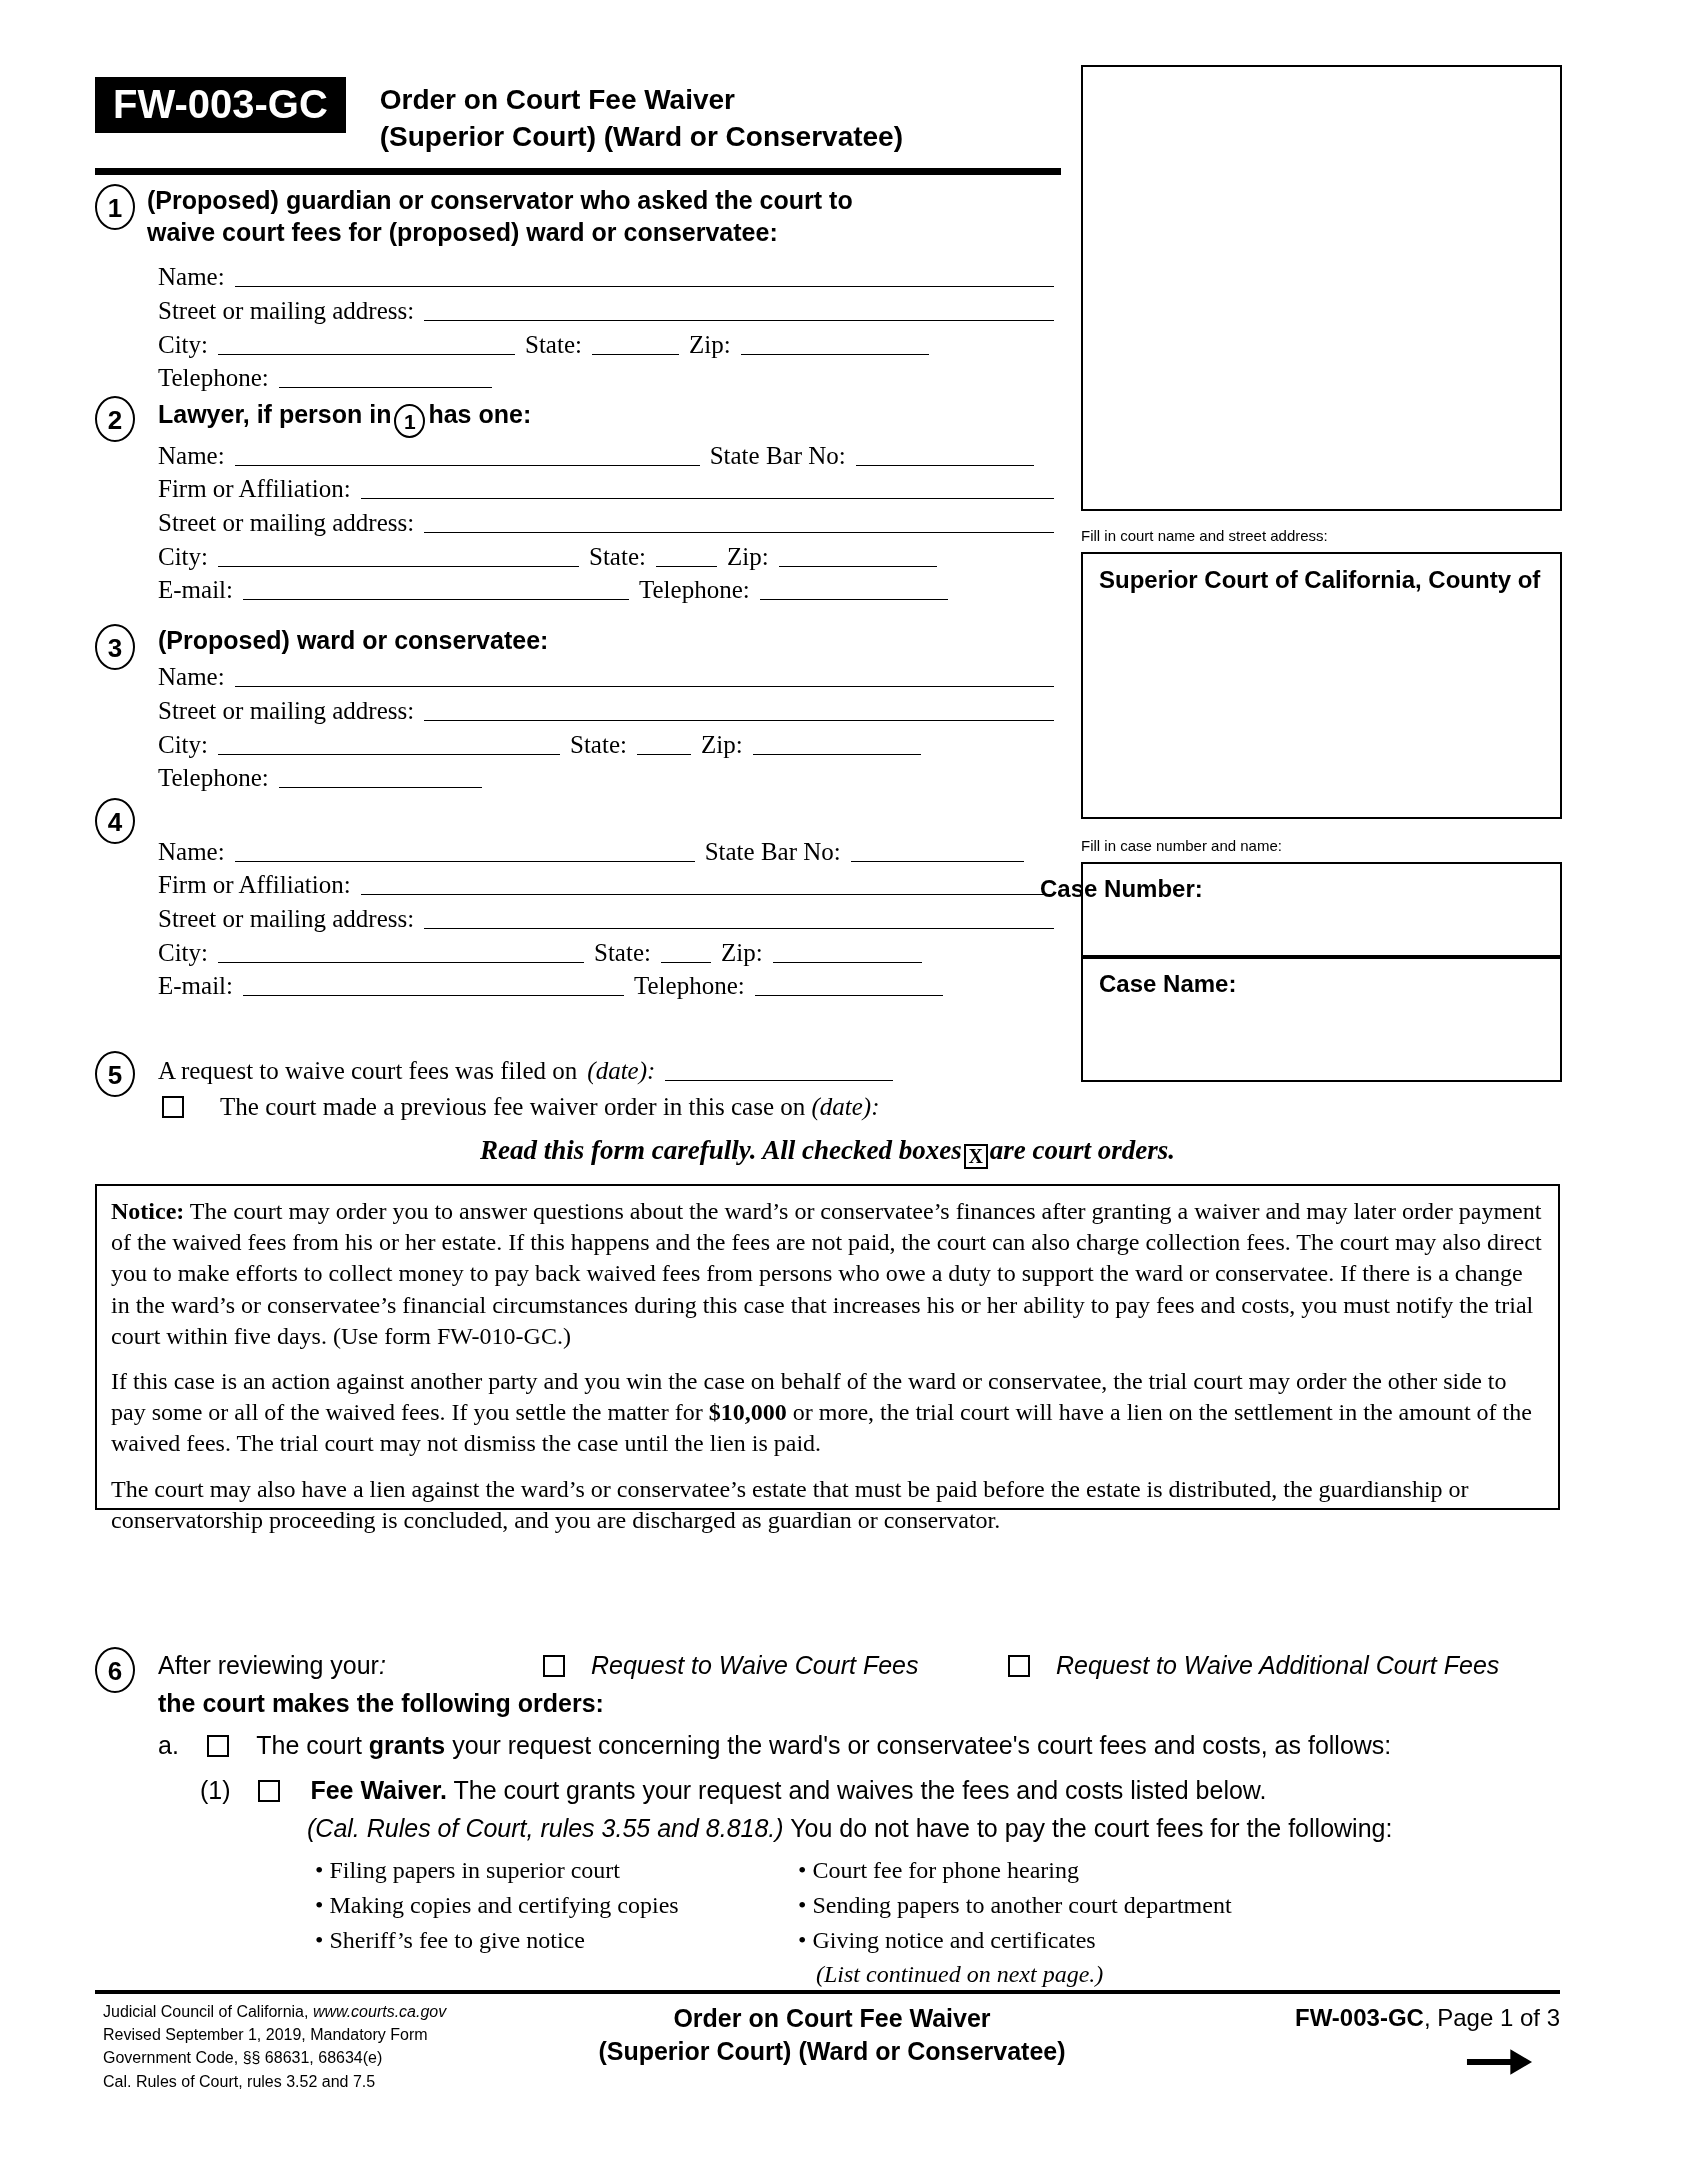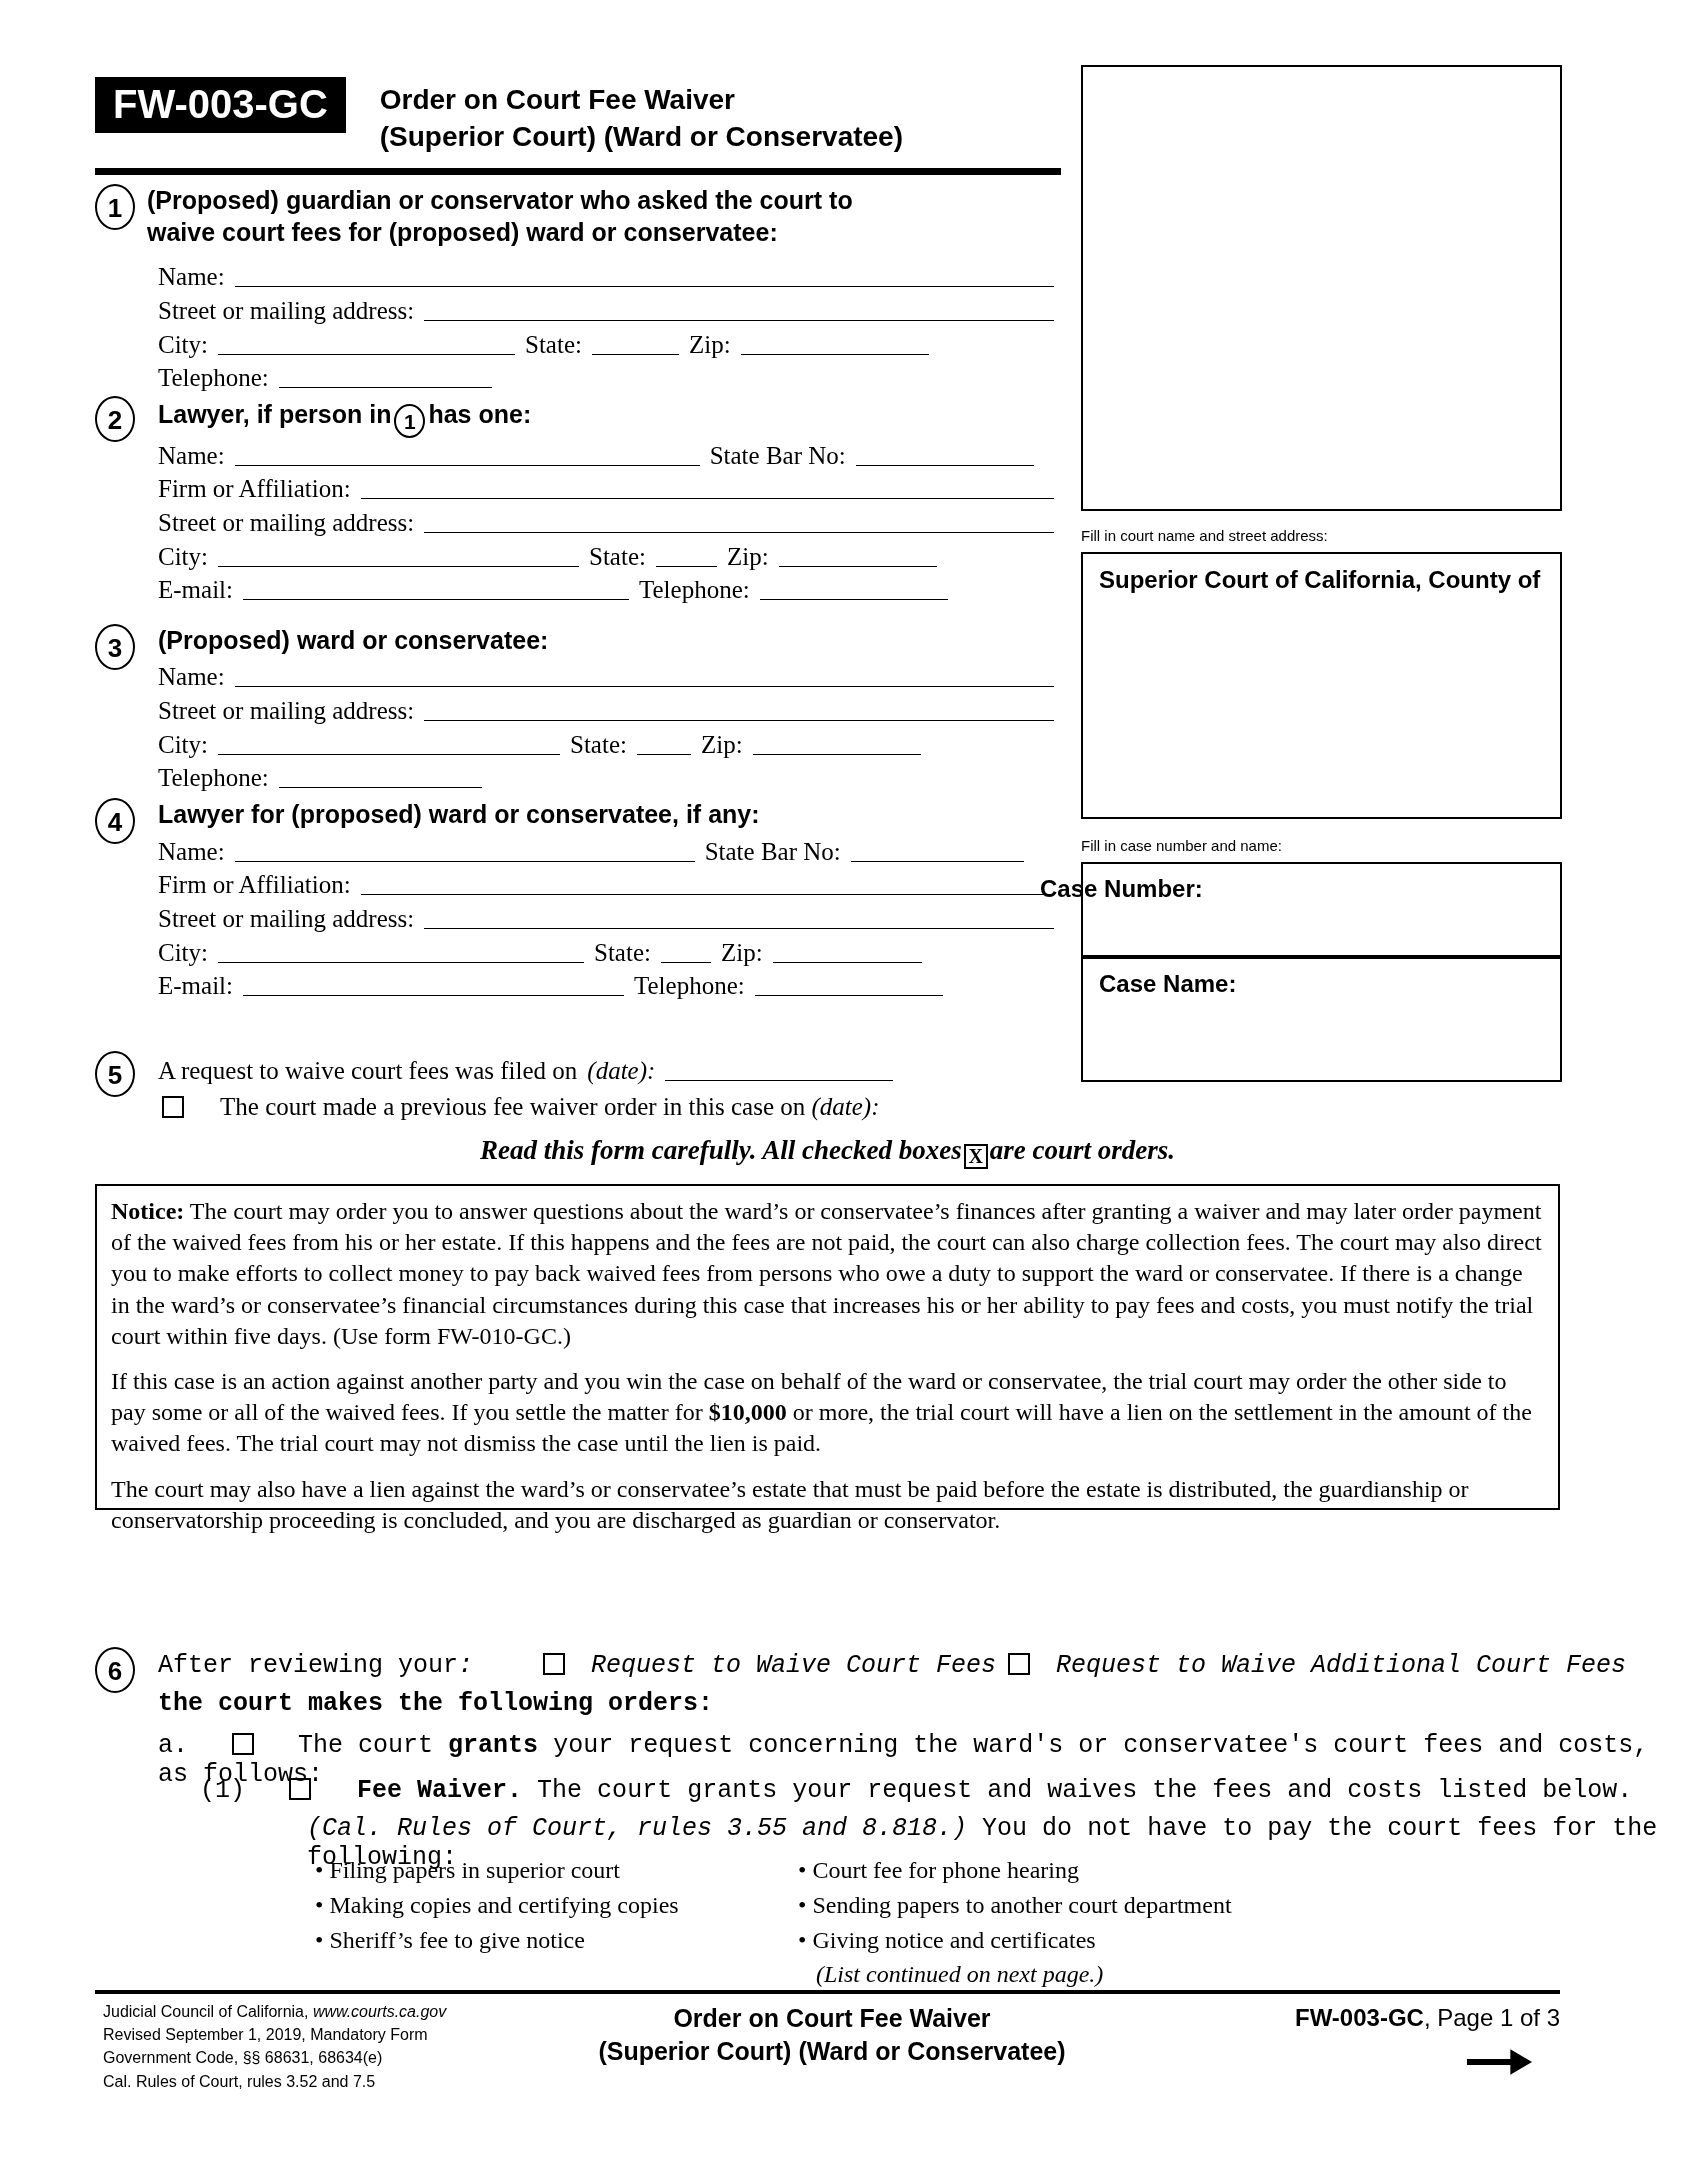--- a/index.html
+++ b/index.html
@@ -109,21 +109,21 @@
     width:1465px; height:326px;
     border:2.4px solid #000; box-sizing:border-box;
     padding:10px 14px 0 14px;
   }
   #notice-box p {
     margin:0 0 14px 0;
     font-family:"Liberation Serif", serif;
     font-size:24px; line-height:1.30;
     text-align:left;
   }
-  .s6line { font-family:Liberation Mono, monospace; font-size:25px; }
+  .s6line { font-family:Liberation Sans, sans-serif; font-size:25px; }
 
   .bul { font-family:"Liberation Serif", serif; font-size:24px; line-height:1.45; }
 
   
   #foot-rule { position:absolute; left:95px; top:1990px; width:1465px; border-top:4.5px solid #000; }
   #foot-left {
     position:absolute; left:95px; top:2000px;
     font-family:"Liberation Sans", sans-serif; font-size:16px; line-height:1.45;margin-left:8px;
   }
   #foot-center {
@@ -259,21 +259,20 @@
     <span class="gap"></span>
       <span class="rule" style="max-width:168px;"></span>
   </div>
   <div class="fieldrow" style="left:158px; top:760px; width:455px;">
     <span class="lbl">Telephone:</span>
     <span class="gap"></span>
       <span class="rule" style="max-width:203px;"></span>
   </div>
 
   <div class="circ" style="left:95px; top:798px;">4</div>
-  <div class="sechead" style="left:158px; top:798px;">Lawyer for (proposed) ward or conservatee, if any:</div>
 
   <div class="fieldrow" style="left:158px; top:834px; width:896px;">
     <span class="lbl">Name:</span>
     <span class="gap"></span>
       <span class="rule" style="max-width:460px;"></span>
     <span class="gap"></span>
       <span class="lbl">State Bar No:</span>
     <span class="gap"></span>
       <span class="rule" style="max-width:173px;"></span>
   </div>

